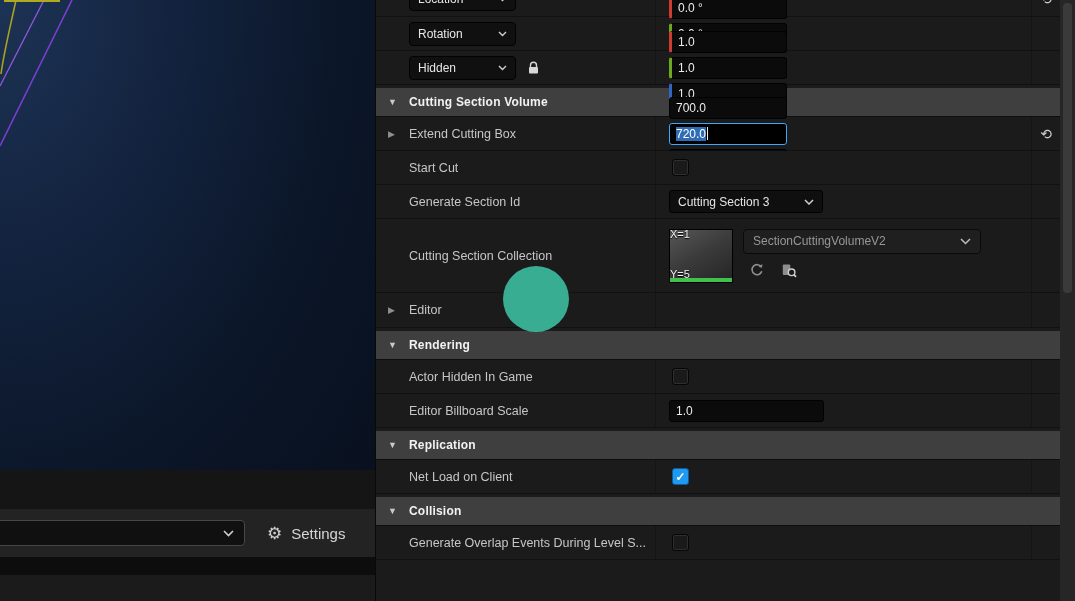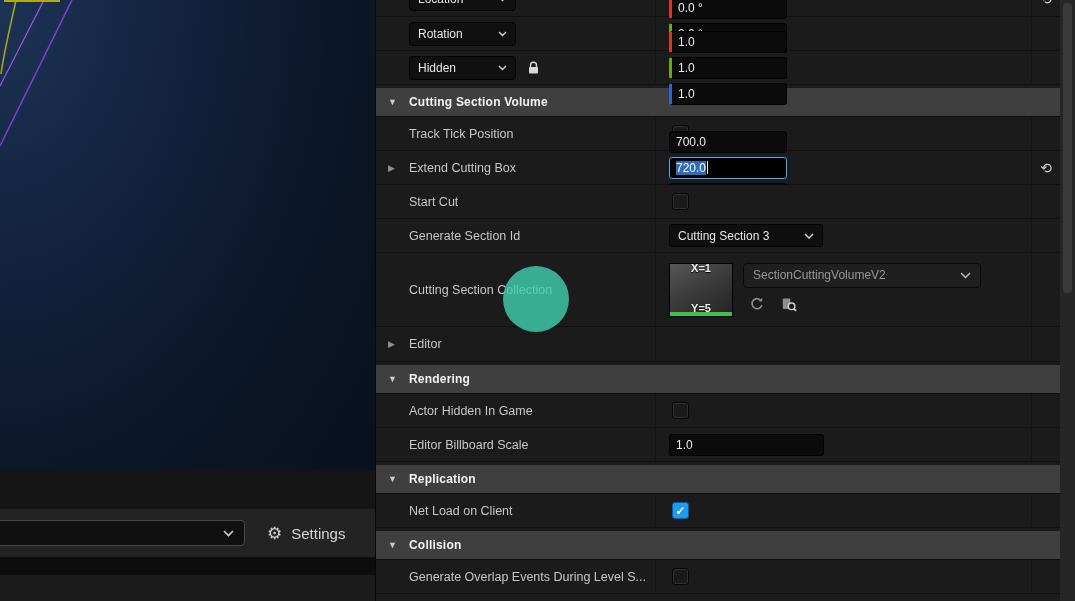--- a/index.html
+++ b/index.html
@@ -69,21 +69,21 @@
   .cb.checked{background:#1e9bf0;box-shadow:none;border-color:#0e5c9e;display:flex;align-items:center;justify-content:center;
     color:#fff;font-size:12px;font-weight:bold;line-height:1;}
 
   .combo{width:154px;height:23px;background:#0f0f0f;border:1px solid #020202;border-radius:3px;
     display:flex;align-items:center;justify-content:space-between;padding:0 8px;box-sizing:border-box;
     color:#e4e4e4;font-size:12px;}
 
   .thumb{width:64px;height:54px;position:relative;border:1px solid #000;box-sizing:border-box;
     background:linear-gradient(150deg,#575757 0%,#3c3c3c 45%,#242424 100%);}
   .thumb-img{position:absolute;left:0;right:0;top:0;bottom:4px;display:flex;flex-direction:column;
-    align-items:center;justify-content:center;color:#efefef;font-size:11px;font-weight:bold;line-height:12px;
+    justify-content:center;color:#efefef;font-size:11px;font-weight:normal;line-height:12px;
     text-shadow:0 1px 1px #000;gap:28px;}
   .thumb-bar{position:absolute;left:0;right:0;bottom:0;height:4px;background:#41c14b;}
 
   .asset-right{margin-left:10px;display:flex;flex-direction:column;height:54px;}
   .acombo{width:238px;height:25px;background:#1f1f1f;border:1px solid #0a0a0a;border-radius:4px;
     display:flex;align-items:center;justify-content:space-between;padding:0 9px;box-sizing:border-box;}
   .acombo-text{color:#979797;font-size:12px;}
   .asset-icons{display:flex;gap:15px;margin-top:8px;margin-left:6px;align-items:center;}
 
   .reset{color:#cfcfcf;font-size:14px;line-height:1;}
@@ -203,29 +203,20 @@
       </div>
     </div>
     <div class="preset"></div>
   </div>
 
   <div class="cat">
     <span class="cat-arrow">▼</span>
     <span class="cat-label">Cutting Section Volume</span>
   </div>
 
-  <div class="prow">
-    <div class="pname">
-        <span class="plabel">Track Tick Position</span>
-      </div>
-    <div class="pval">
-        <div class="cb"></div>
-      </div>
-    <div class="preset"></div>
-  </div>
 
   <div class="prow">
     <div class="pname">
       <span class="expander">▶</span>
       <span class="plabel">Extend Cutting Box</span>
     </div>
     <div class="pval">
       <div class="vgroup">
         <div class="numbox">
             <span>700.0</span>

